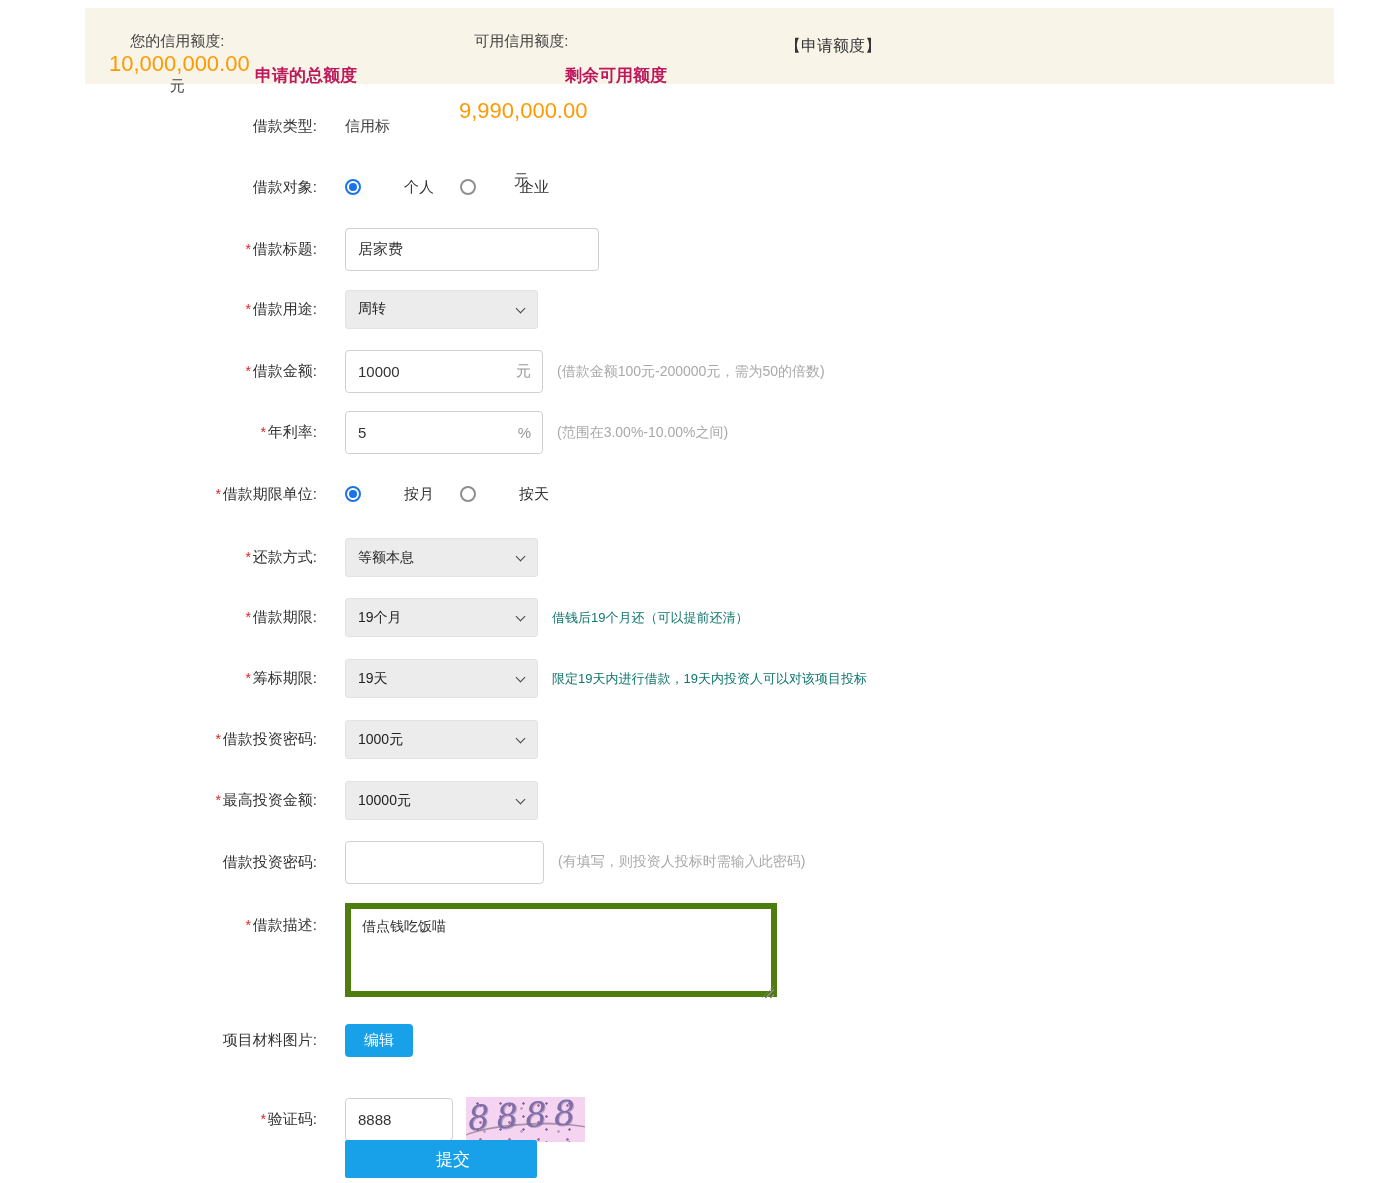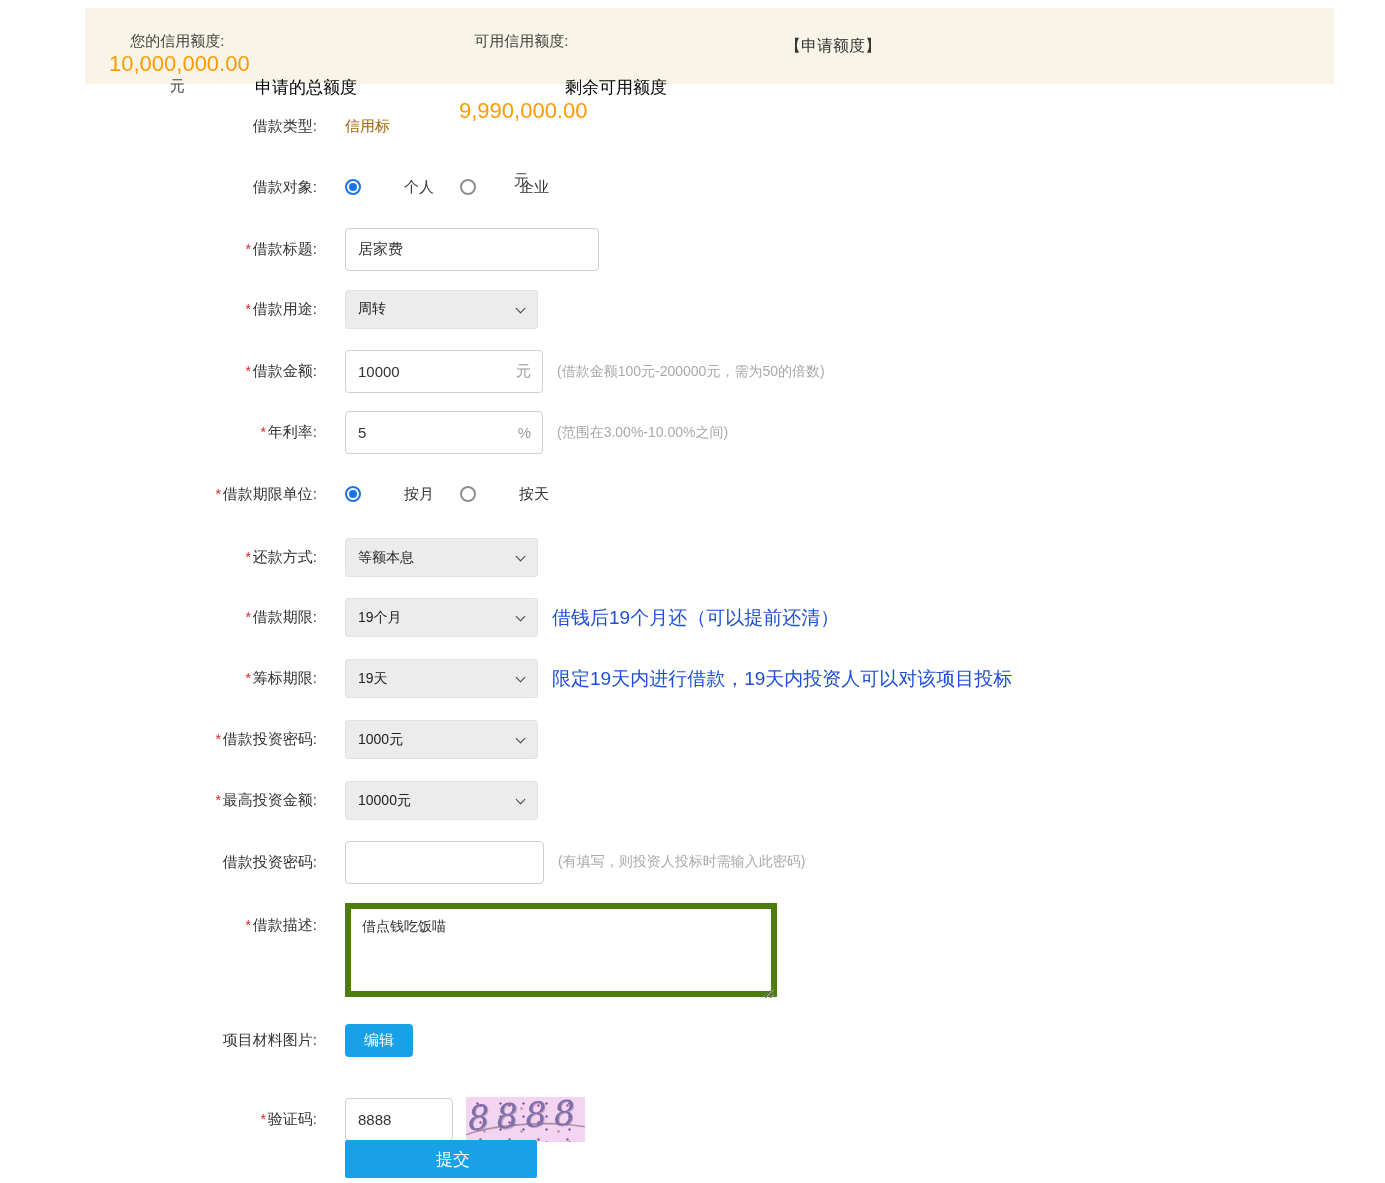--- a/index.html
+++ b/index.html
@@ -11,29 +11,29 @@
   
   .credit-bar {
     position:absolute; left:85px; top:8px; width:1249px; height:76px;
     background:#F8F5E8;
   }
   .credit-group { position:absolute; top:24px; display:flex; align-items:center; white-space:nowrap;flex-direction:column; }
   .credit-label { font-size:15px; color:#444; }
   .credit-value { font-size:22px; color:#FF9900; margin-left:4px; }
   .credit-unit  { font-size:15px; color:#444; }
   .apply-link   { position:absolute; top:28px; left:700px; font-size:16px; color:#333; cursor:pointer; }
-  .annot { position:absolute; top:68px; font-size:17px; font-weight:normal; color:#000000; white-space:nowrap; }
+  .annot { position:absolute; top:56px; font-size:17px; font-weight:bold; color:#be185d; white-space:nowrap; }
   
   .row { position:absolute; left:0; width:100%; display:flex; align-items:center; }
   .row-label {
     width:317px; flex:0 0 317px; text-align:right; font-size:15px; color:#333; white-space:nowrap;
   }
   .star { color:#e02222; margin-right:2px; font-size:14px; }
   .ctrl { margin-left:28px; display:flex; align-items:center; }
-  .static-value { font-size:15px; color:#a16207; }
+  .static-value { font-size:15px; color:#404040; }
   
   .radio-opt { display:flex; align-items:center; margin-right:26px; cursor:pointer;gap:36px; }
   .radio-circle {
     width:16px; height:16px; border-radius:50%; border:2px solid #8f8f8f; background:#fff;
     display:inline-block; position:relative;
   }
   .radio-circle.checked { border-color:#1A73E8; }
   .radio-circle.checked::after {
     content:""; position:absolute; left:2px; top:2px; width:8px; height:8px;
     border-radius:50%; background:#1A73E8;
@@ -51,21 +51,21 @@
   .select {
     width:193px; height:39px; background:#ececec; border:1px solid #e2e2e2; border-radius:3px;
     display:flex; align-items:center; padding:0 30px 0 12px; position:relative; cursor:pointer;
   }
   .select-value { font-size:14px; color:#222; }
   .chev {
     position:absolute; right:13px; top:14px; width:7px; height:7px;
     border-right:1.6px solid #444; border-bottom:1.6px solid #444; transform:rotate(45deg);
   }
   .hint { margin-left:14px; font-size:14px; color:#a9a9a9; white-space:nowrap; }
-  .red-note { margin-left:14px; font-size:19px; color:#1d4ed8; white-space:nowrap; }
+  .red-note { margin-left:14px; font-size:13px; color:#0f766e; white-space:nowrap; }
   
   .tarea {
     width:432px; height:94px; border:6px solid #4d7c0f; background:#fff; resize:none;
     font-size:14px; color:#333; padding:9px 11px; outline:none; position:relative;
     font-family:"Liberation Sans","DejaVu Sans",sans-serif;
   }
   .tarea-wrap { position:relative; }
   .resize-grip {
     position:absolute; right:3px; bottom:3px; width:12px; height:12px; pointer-events:none;
     background:repeating-linear-gradient(-45deg, transparent, transparent 2px, #8a8a8a 2px, #8a8a8a 3.2px);

